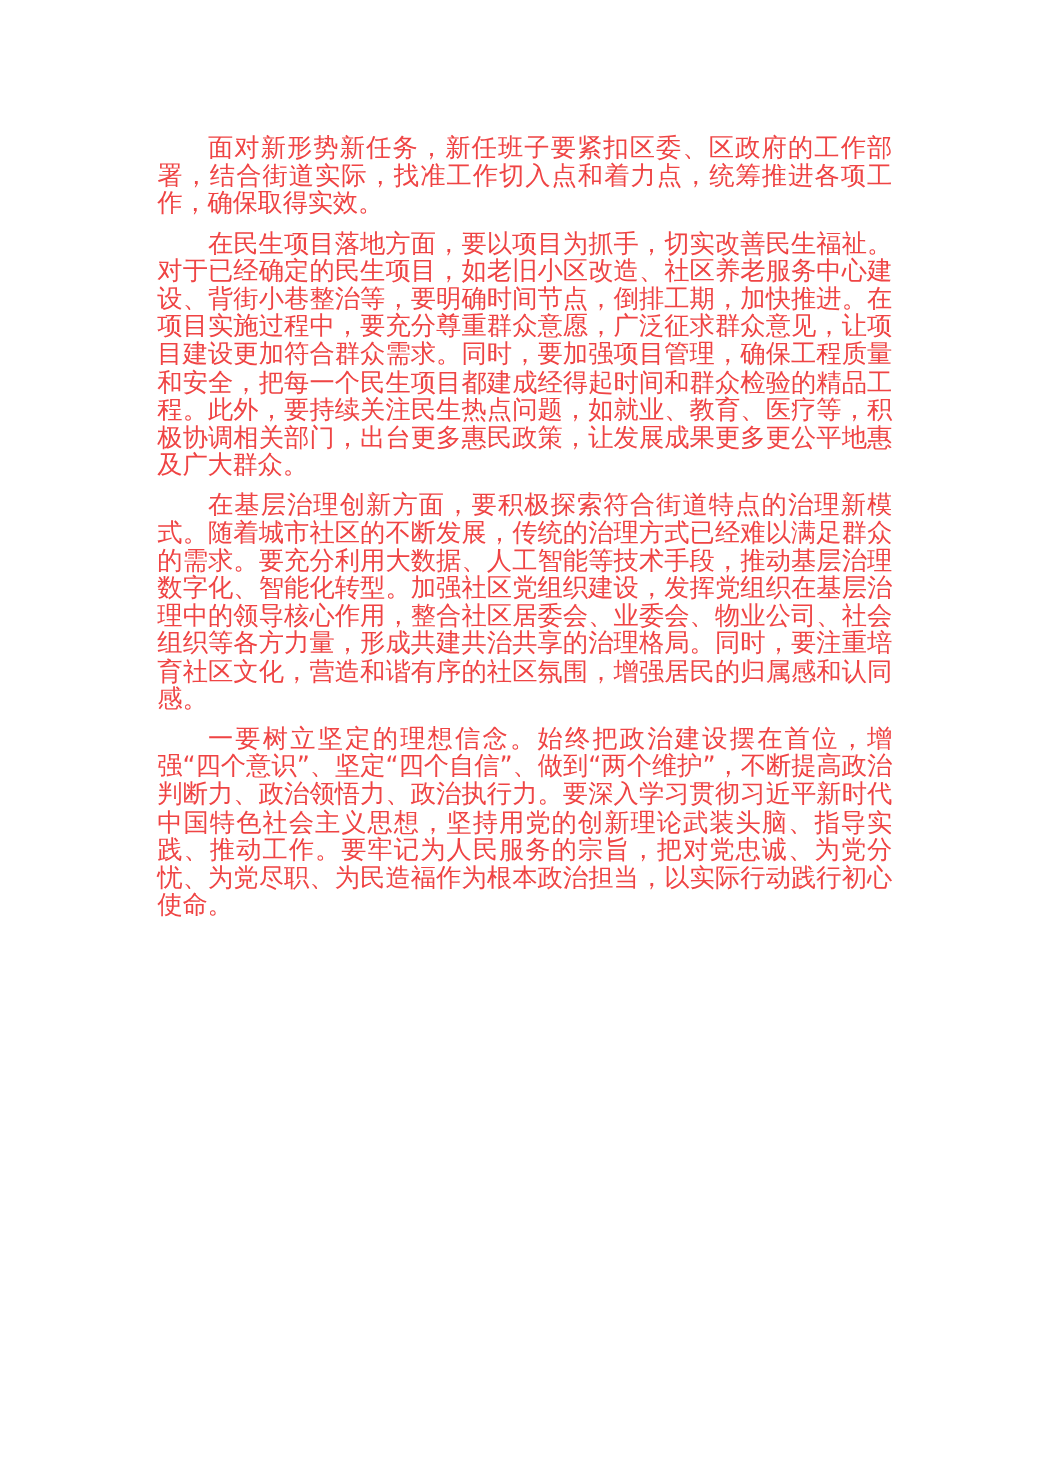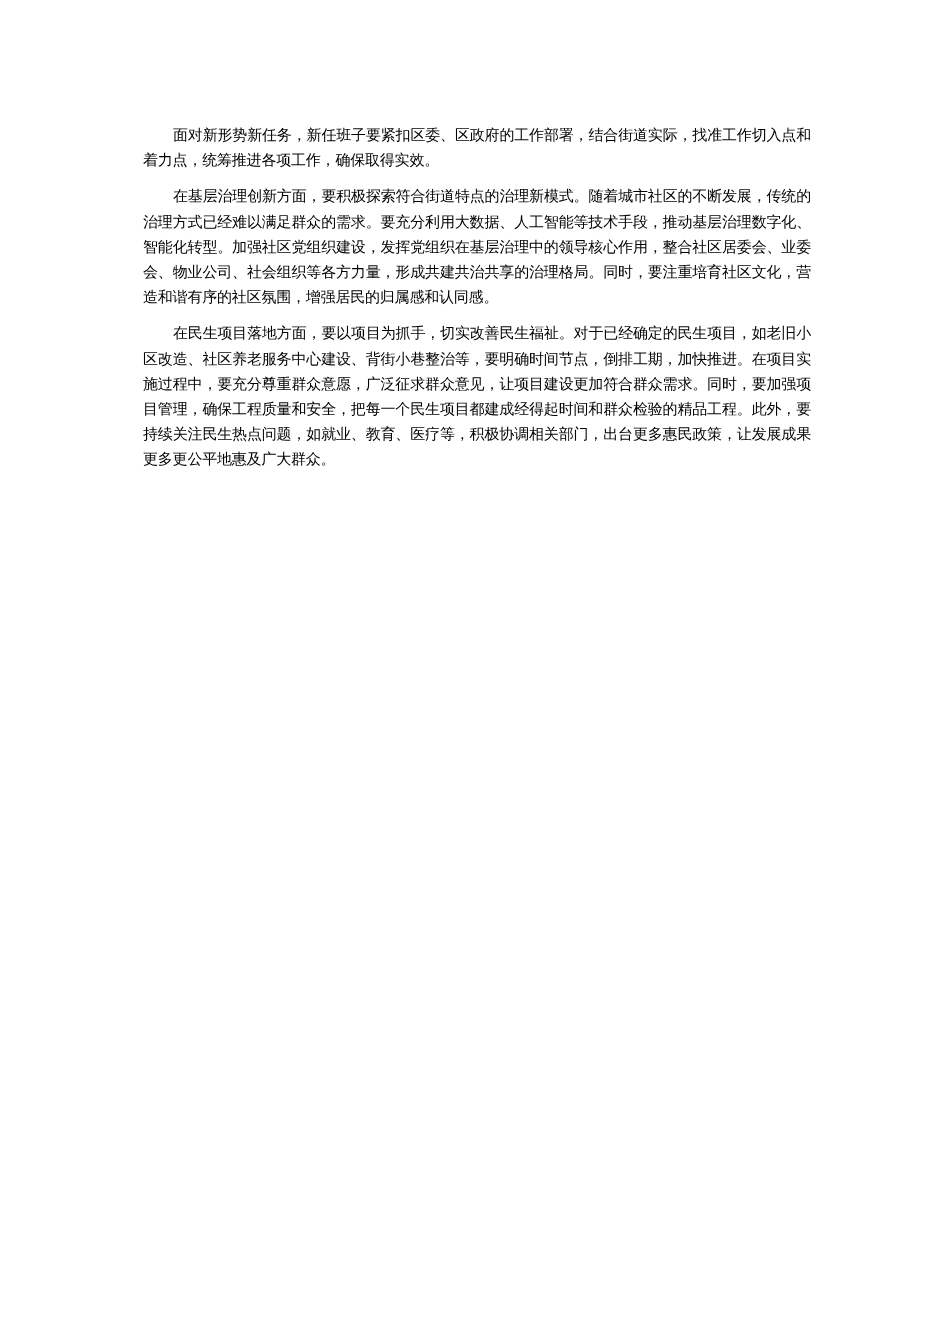--- a/index.html
+++ b/index.html
@@ -3,32 +3,33 @@
 <meta charset="utf-8">
 <style>
   html, body { margin: 0; padding: 0; background: #ffffff; }
   body { width: 950px; height: 1344px; position: relative; overflow: hidden; }
   .page {
     position: absolute;
     left: 143px;
     top: 123px;
     width: 668px;
     font-family: "DejaVu Sans", "Liberation Sans", sans-serif;
-    font-size: 15px;
+    font-size: 23px;
     line-height: 25.2px;
-    color: #000000;
+    color: #ef4444;
     letter-spacing: -0.2px;
   }
   .para {
     margin: 0 0 11px 0;
     text-indent: 2em;
     text-align: justify;
     word-break: break-all;
   }
 </style>
 </head>
 <body>
 
 <div class="page">
   <p class="para">面对新形势新任务，新任班子要紧扣区委、区政府的工作部署，结合街道实际，找准工作切入点和着力点，统筹推进各项工作，确保取得实效。</p>
+  <p class="para">在民生项目落地方面，要以项目为抓手，切实改善民生福祉。对于已经确定的民生项目，如老旧小区改造、社区养老服务中心建设、背街小巷整治等，要明确时间节点，倒排工期，加快推进。在项目实施过程中，要充分尊重群众意愿，广泛征求群众意见，让项目建设更加符合群众需求。同时，要加强项目管理，确保工程质量和安全，把每一个民生项目都建成经得起时间和群众检验的精品工程。此外，要持续关注民生热点问题，如就业、教育、医疗等，积极协调相关部门，出台更多惠民政策，让发展成果更多更公平地惠及广大群众。</p>
   <p class="para">在基层治理创新方面，要积极探索符合街道特点的治理新模式。随着城市社区的不断发展，传统的治理方式已经难以满足群众的需求。要充分利用大数据、人工智能等技术手段，推动基层治理数字化、智能化转型。加强社区党组织建设，发挥党组织在基层治理中的领导核心作用，整合社区居委会、业委会、物业公司、社会组织等各方力量，形成共建共治共享的治理格局。同时，要注重培育社区文化，营造和谐有序的社区氛围，增强居民的归属感和认同感。</p>
-  <p class="para">在民生项目落地方面，要以项目为抓手，切实改善民生福祉。对于已经确定的民生项目，如老旧小区改造、社区养老服务中心建设、背街小巷整治等，要明确时间节点，倒排工期，加快推进。在项目实施过程中，要充分尊重群众意愿，广泛征求群众意见，让项目建设更加符合群众需求。同时，要加强项目管理，确保工程质量和安全，把每一个民生项目都建成经得起时间和群众检验的精品工程。此外，要持续关注民生热点问题，如就业、教育、医疗等，积极协调相关部门，出台更多惠民政策，让发展成果更多更公平地惠及广大群众。</p>
+  <p class="para">一要树立坚定的理想信念。始终把政治建设摆在首位，增强“四个意识”、坚定“四个自信”、做到“两个维护”，不断提高政治判断力、政治领悟力、政治执行力。要深入学习贯彻习近平新时代中国特色社会主义思想，坚持用党的创新理论武装头脑、指导实践、推动工作。要牢记为人民服务的宗旨，把对党忠诚、为党分忧、为党尽职、为民造福作为根本政治担当，以实际行动践行初心使命。</p>
 </div>
 
 </body></html>

